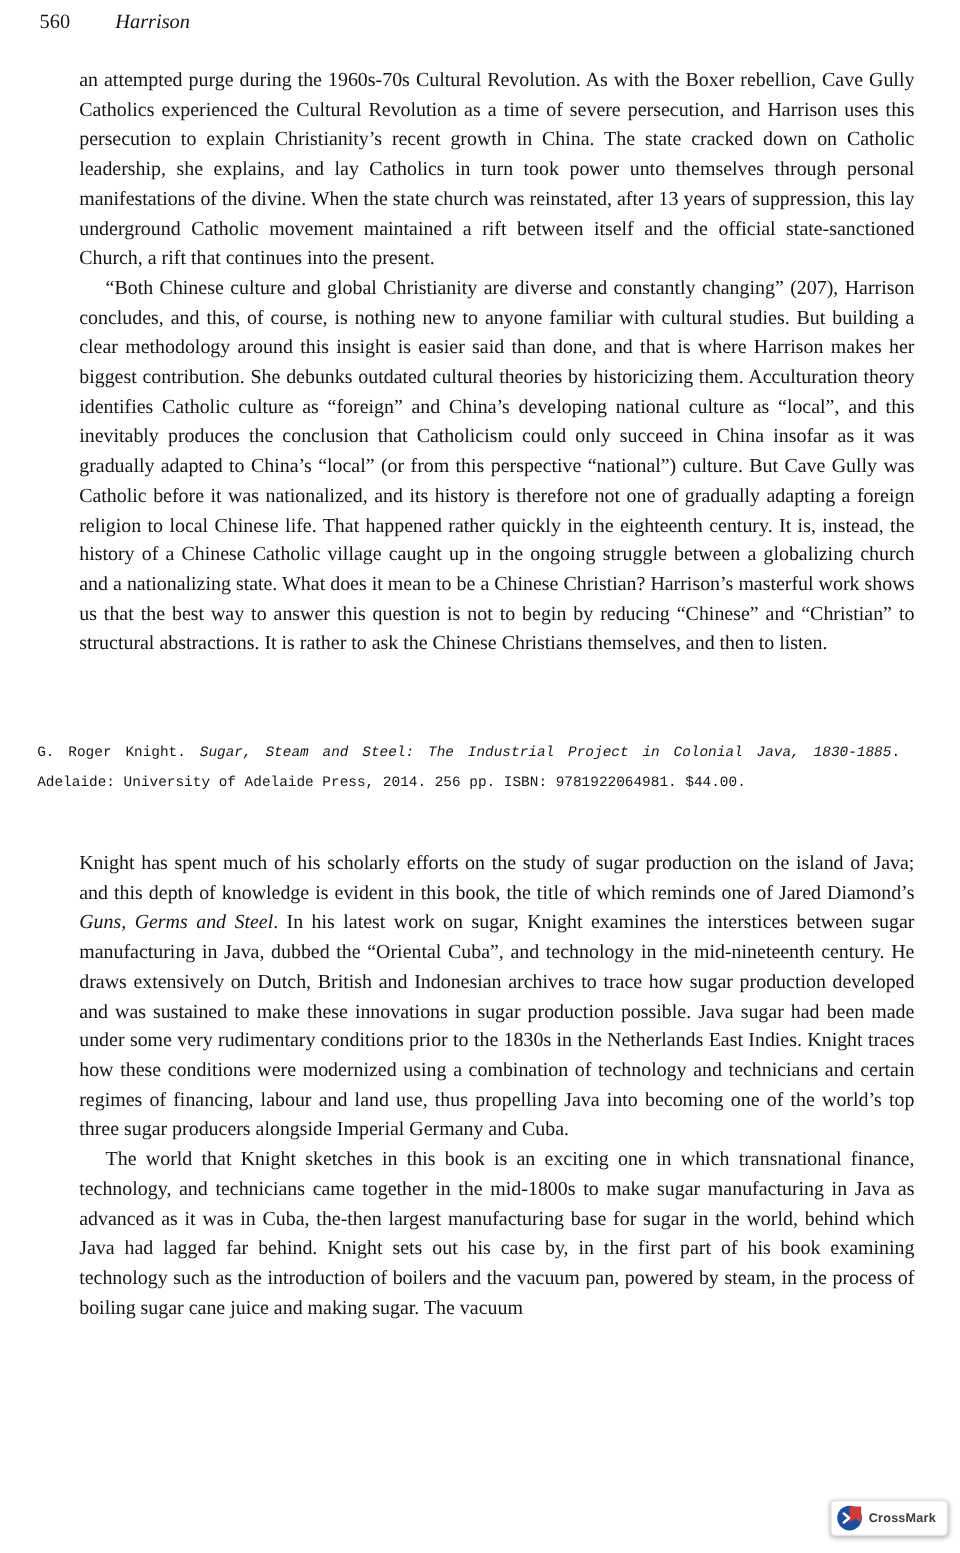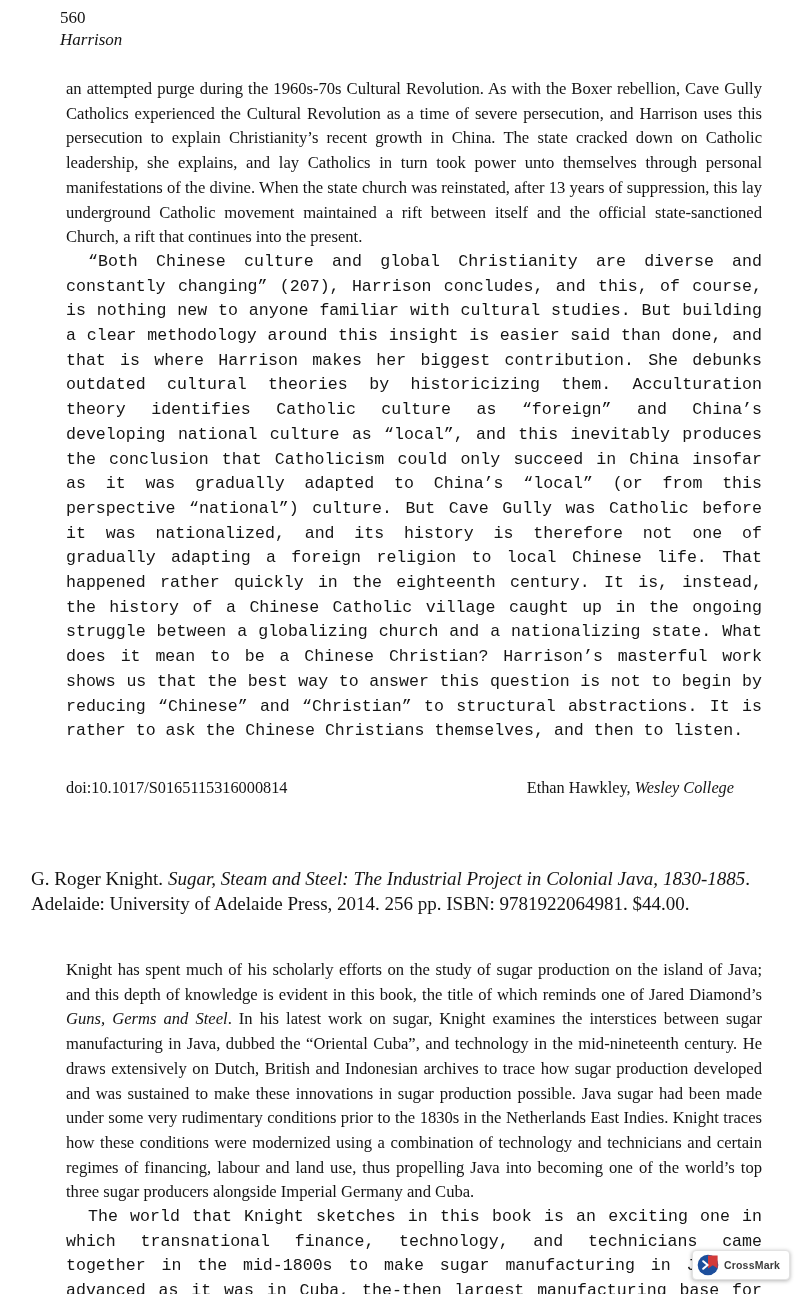--- a/index.html
+++ b/index.html
@@ -16,49 +16,49 @@
     width: 800px; height: 1294px;
     overflow: hidden;
     background: #ffffff;
   }
   .running-head {
     display: flex;
     align-items: baseline;
     padding: 7px 66px 0 33px;
     font-size: 17px;
     line-height: 22px;
-    flex-direction: column;
   }
   .page-number { min-width: 36px; }
   .running-title { font-style: italic; margin-left: 27px; }
 
   .body-text {
     margin: 26px 38px 0 66px;
     font-size: 16.6px;
     line-height: 24.7px;
     text-align: justify;
   }
   .body-text p { margin: 0; }
-  p.indent { text-indent: 22px; font-family: Liberation Mono, monospace; }
+  p.indent { text-indent: 22px; }
 
   .doi-line {
     display: flex;
     justify-content: space-between;
     align-items: baseline;
     margin: 32px 66px 0 66px;
     font-size: 16.3px;
     line-height: 24px;
   }
   .italic { font-style: italic; }
 
   .book-citation {
     margin: 66px 50px 0 31px;
-    font-size: 19px;
+    font-size: 12px;
     line-height: 25px;
     text-align: justify;
+    font-family: Liberation Mono, monospace;
   }
 
   .second-body { margin-top: 42px; }
 
   .crossmark {
     position: absolute;
     right: 10px; bottom: 14px;
     display: flex;
     align-items: center;
     gap: 5px;
@@ -86,24 +86,20 @@
   <header class="running-head">
     <span class="page-number">560</span>
     <span class="running-title">Harrison</span>
   </header>
 
   <main class="body-text">
     <p>an attempted purge during the 1960s-70s Cultural Revolution. As with the Boxer rebellion, Cave Gully Catholics experienced the Cultural Revolution as a time of severe persecution, and Harrison uses this persecution to explain Christianity’s recent growth in China. The state cracked down on Catholic leadership, she explains, and lay Catholics in turn took power unto themselves through personal manifestations of the divine. When the state church was reinstated, after 13 years of suppression, this lay underground Catholic movement maintained a rift between itself and the official state-sanctioned Church, a rift that continues into the present.</p>
     <p class="indent">“Both Chinese culture and global Christianity are diverse and constantly changing” (207), Harrison concludes, and this, of course, is nothing new to anyone familiar with cultural studies. But building a clear methodology around this insight is easier said than done, and that is where Harrison makes her biggest contribution. She debunks outdated cultural theories by historicizing them. Acculturation theory identifies Catholic culture as “foreign” and China’s developing national culture as “local”, and this inevitably produces the conclusion that Catholicism could only succeed in China insofar as it was gradually adapted to China’s “local” (or from this perspective “national”) culture. But Cave Gully was Catholic before it was nationalized, and its history is therefore not one of gradually adapting a foreign religion to local Chinese life. That happened rather quickly in the eighteenth century. It is, instead, the history of a Chinese Catholic village caught up in the ongoing struggle between a globalizing church and a nationalizing state. What does it mean to be a Chinese Christian? Harrison’s masterful work shows us that the best way to answer this question is not to begin by reducing “Chinese” and “Christian” to structural abstractions. It is rather to ask the Chinese Christians themselves, and then to listen.</p>
   </main>
 
-  <div class="doi-line">
-    <span>doi:10.1017/S0165115316000814</span>
-    <span><span>Ethan Hawkley, </span><span class="italic">Wesley College</span></span>
-  </div>
 
   <section class="book-citation"><span>G. Roger Knight. </span><span class="italic">Sugar, Steam and Steel: The Industrial Project in Colonial Java, 1830-1885</span><span>. Adelaide: University of Adelaide Press, 2014. 256 pp. ISBN: 9781922064981. $44.00.</span></section>
 
   <main class="body-text second-body">
     <p><span>Knight has spent much of his scholarly efforts on the study of sugar production on the island of Java; and this depth of knowledge is evident in this book, the title of which reminds one of Jared Diamond’s </span><span class="italic">Guns, Germs and Steel</span><span>. In his latest work on sugar, Knight examines the interstices between sugar manufacturing in Java, dubbed the “Oriental Cuba”, and technology in the mid-nineteenth century. He draws extensively on Dutch, British and Indonesian archives to trace how sugar production developed and was sustained to make these innovations in sugar production possible. Java sugar had been made under some very rudimentary conditions prior to the 1830s in the Netherlands East Indies. Knight traces how these conditions were modernized using a combination of technology and technicians and certain regimes of financing, labour and land use, thus propelling Java into becoming one of the world’s top three sugar producers alongside Imperial Germany and Cuba.</span></p>
     <p class="indent">The world that Knight sketches in this book is an exciting one in which transnational finance, technology, and technicians came together in the mid-1800s to make sugar manufacturing in Java as advanced as it was in Cuba, the-then largest manufacturing base for sugar in the world, behind which Java had lagged far behind. Knight sets out his case by, in the first part of his book examining technology such as the introduction of boilers and the vacuum pan, powered by steam, in the process of boiling sugar cane juice and making sugar. The vacuum</p>
   </main>
 
   <div class="crossmark">
     <svg class="cm-logo" width="22" height="22" viewBox="0 0 32 32" aria-hidden="true">

